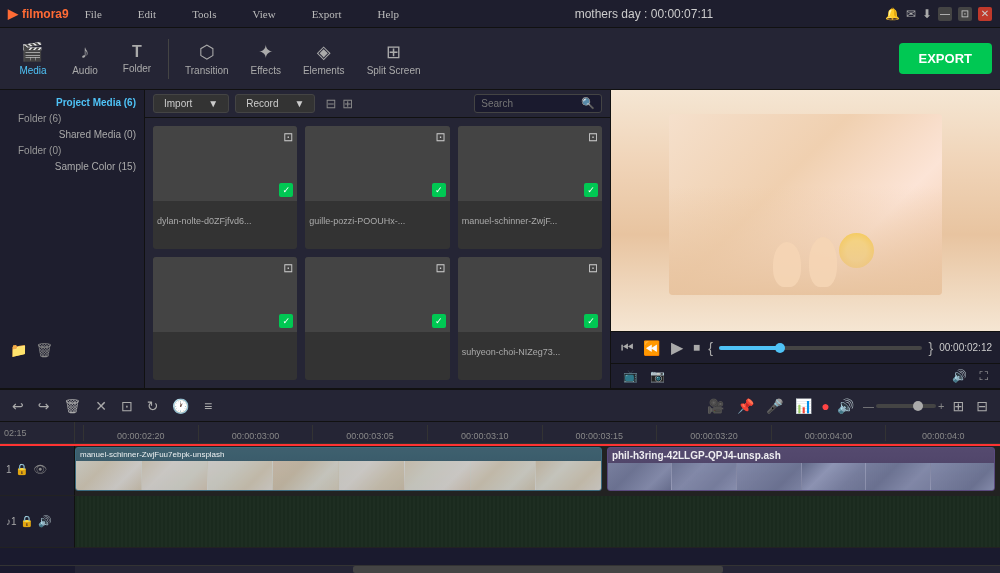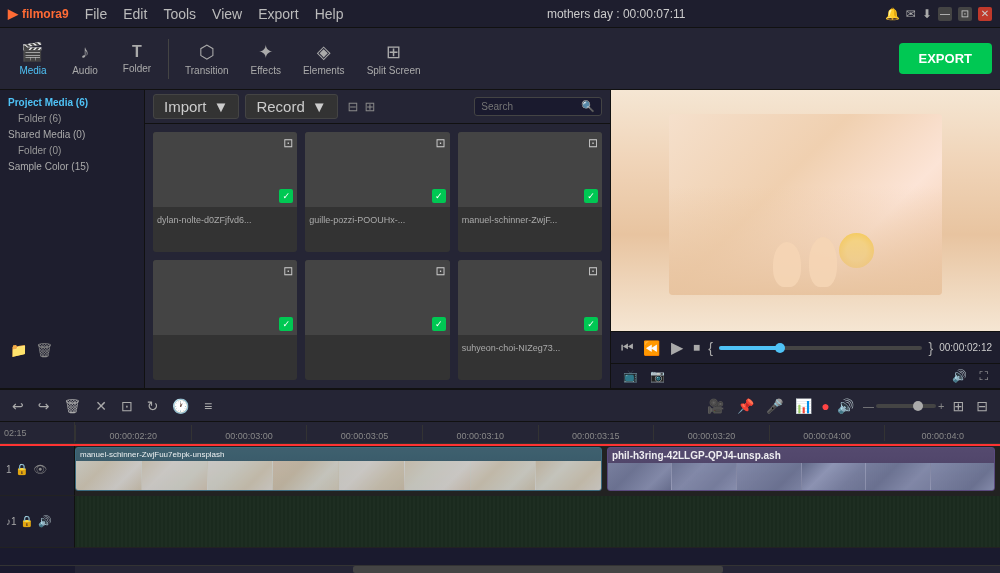--- a/index.html
+++ b/index.html
@@ -2,73 +2,73 @@
 <html><head>
   <meta charset="utf-8">
   <style>
     * { box-sizing: border-box; margin: 0; padding: 0; }
     body { background: #1a1a2e; color: #ccc; font-family: Arial, sans-serif; font-size: 11px; width: 1000px; height: 573px; overflow: hidden; }
     
     
     #titlebar { background: #1e1e2e; height: 28px; display: flex; align-items: center; padding: 0 8px; justify-content: space-between; border-bottom: 1px solid #111; }
     #titlebar .logo { display: flex; align-items: center; gap: 4px; color: #ff6b35; font-weight: bold; font-size: 12px; }
     #titlebar .logo span { color: #ff6b35; }
-    #titlebar .menu-items { display: flex; gap: 8px; color: #bbb; font-size: 14px; }
+    #titlebar .menu-items { display: flex; gap: 28px; color: #bbb; font-size: 11px; font-family: Liberation Serif, serif; }
     #titlebar .menu-items span { cursor: pointer; padding: 2px 4px; }
     #titlebar .title-center { color: #ccc; font-size: 12px; }
     #titlebar .window-controls { display: flex; gap: 6px; }
     #titlebar .win-btn { width: 14px; height: 14px; border-radius: 2px; border: none; cursor: pointer; font-size: 10px; display: flex; align-items: center; justify-content: center; background: #444; color: #ccc; }
 
     
     #toolbar { background: #252535; height: 62px; display: flex; align-items: center; padding: 0 8px; gap: 2px; border-bottom: 1px solid #111; }
     .toolbar-item { display: flex; flex-direction: column; align-items: center; justify-content: center; padding: 4px 10px; cursor: pointer; color: #aaa; font-size: 10px; gap: 2px; min-width: 50px; border-radius: 4px; }
     .toolbar-item.active { color: #4fc3f7; }
     .toolbar-item .icon { font-size: 18px; }
     .toolbar-divider { width: 1px; height: 40px; background: #444; margin: 0 4px; }
     .export-btn { background: #00c853; color: white; border: none; padding: 8px 20px; border-radius: 4px; font-size: 13px; font-weight: bold; cursor: pointer; margin-left: auto; }
 
     
     #main { display: flex; height: calc(573px - 28px - 62px - 185px); }
 
     
     #left-panel { width: 145px; background: #1e1e2e; border-right: 1px solid #111; padding: 4px 0; overflow-y: auto; flex-shrink: 0; }
-    .panel-section { color: #aaa; font-size: 10px; padding: 3px 8px; }
+    .panel-section { color: #aaa; font-size: 10px; padding: 3px 8px; text-align: right; }
     .panel-sub { padding: 2px 18px; color: #999; font-size: 10px; cursor: pointer; }
 
     
     #media-area { flex: 1; background: #252535; display: flex; flex-direction: column; overflow: hidden; }
     #media-toolbar { display: flex; align-items: center; padding: 4px 8px; gap: 6px; border-bottom: 1px solid #111; }
-    .media-btn { background: #333; border: 1px solid #444; color: #ccc; padding: 3px 10px; border-radius: 3px; cursor: pointer; font-size: 15px; display: flex; align-items: center; gap: 7px; }
+    .media-btn { background: #333; border: 1px solid #444; color: #ccc; padding: 3px 10px; border-radius: 3px; cursor: pointer; font-size: 10px; display: flex; align-items: center; gap: 16px; }
     .search-box { display: flex; align-items: center; background: #1a1a2e; border: 1px solid #444; border-radius: 3px; padding: 2px 6px; margin-left: auto; }
     .search-box input { background: transparent; border: none; color: #ccc; font-size: 10px; outline: none; width: 100px; }
     #media-grid { display: grid; grid-template-columns: repeat(3, 1fr); gap: 8px; padding: 8px; overflow-y: auto; flex: 1; }
     .media-thumb { background: #333; border-radius: 3px; overflow: hidden; cursor: pointer; position: relative; }
     .media-thumb .thumb-img { width: 100%; height: 75px; background: #444; display: flex; align-items: center; justify-content: center; overflow: hidden; position: relative; }
-    .media-thumb .thumb-name { padding: 8px 4px; font-size: 9px; color: #aaa; white-space: nowrap; overflow: hidden; text-overflow: ellipsis; }
+    .media-thumb .thumb-name { padding: 15px 4px; font-size: 9px; color: #aaa; white-space: nowrap; overflow: hidden; text-overflow: ellipsis; }
     .thumb-check { position: absolute; bottom: 4px; right: 4px; width: 14px; height: 14px; background: #00c853; border-radius: 2px; display: flex; align-items: center; justify-content: center; color: white; font-size: 9px; }
     .thumb-icon { position: absolute; top: 4px; right: 4px; color: #ccc; font-size: 12px; }
 
     
     #preview { width: 390px; background: #111; border-left: 1px solid #111; flex-shrink: 0; display: flex; flex-direction: column; }
     #preview-video { flex: 1; background: #000; position: relative; overflow: hidden; }
     #preview-controls { background: #1e1e2e; padding: 4px 8px; display: flex; align-items: center; gap: 6px; border-top: 1px solid #111; }
     .ctrl-btn { background: none; border: none; color: #aaa; cursor: pointer; font-size: 14px; padding: 2px; }
     .progress-bar { flex: 1; height: 4px; background: #444; border-radius: 2px; position: relative; cursor: pointer; }
     .progress-fill { height: 100%; background: #4fc3f7; border-radius: 2px; width: 30%; }
     .progress-thumb { position: absolute; top: 50%; left: 30%; transform: translate(-50%, -50%); width: 10px; height: 10px; background: #4fc3f7; border-radius: 50%; }
     .time-display { color: #ccc; font-size: 10px; white-space: nowrap; }
     #preview-extra { background: #1e1e2e; padding: 3px 8px; display: flex; align-items: center; justify-content: space-between; border-top: 1px solid #111; }
     .preview-tool-btn { background: none; border: none; color: #aaa; cursor: pointer; font-size: 12px; padding: 2px 4px; }
 
     
     #timeline { height: 185px; background: #1a1a2e; border-top: 2px solid #111; display: flex; flex-direction: column; }
     #timeline-toolbar { background: #252535; height: 32px; display: flex; align-items: center; padding: 0 8px; gap: 6px; border-bottom: 1px solid #111; }
     .tl-btn { background: none; border: none; color: #aaa; cursor: pointer; font-size: 14px; padding: 2px 4px; }
     #timeline-content { display: flex; flex: 1; overflow: hidden; }
-    #timeline-ruler { height: 22px; background: #252535; display: flex; align-items: center; padding: 0; position: relative; border-bottom: 1px solid #333; overflow: hidden; }
+    #timeline-ruler { height: 22px; background: #252535; display: flex; align-items: center; padding: 0; position: relative; border-bottom: 1px solid #333; overflow: hidden; gap: 8px; }
     #timeline-ruler-labels { display: flex; width: 100%; }
     .ruler-mark { color: #888; font-size: 9px; flex: 1; text-align: center; border-left: 1px solid #333; padding-top: 6px; }
     #timeline-tracks { flex: 1; display: flex; flex-direction: column; }
     .track-row { display: flex; height: 52px; }
     .track-label { width: 75px; background: #1e1e2e; border-right: 1px solid #111; border-bottom: 1px solid #222; display: flex; align-items: center; padding: 0 6px; gap: 4px; flex-shrink: 0; }
     .track-content { flex: 1; background: #222; border-bottom: 1px solid #222; position: relative; overflow: hidden; }
     .video-clip { position: absolute; height: 44px; top: 4px; border-radius: 3px; overflow: hidden; cursor: pointer; }
     .video-clip-1 { left: 0; width: 620px; background: linear-gradient(180deg, #5a8a9f 0%, #4a7a8f 100%); border: 1px solid #3a6a7f; }
     .video-clip-2 { left: 623px; width: 370px; background: linear-gradient(180deg, #7a6a9f 0%, #6a5a8f 100%); border: 1px solid #5a4a7f; }
     .clip-frames { display: flex; height: 36px; overflow: hidden; }

